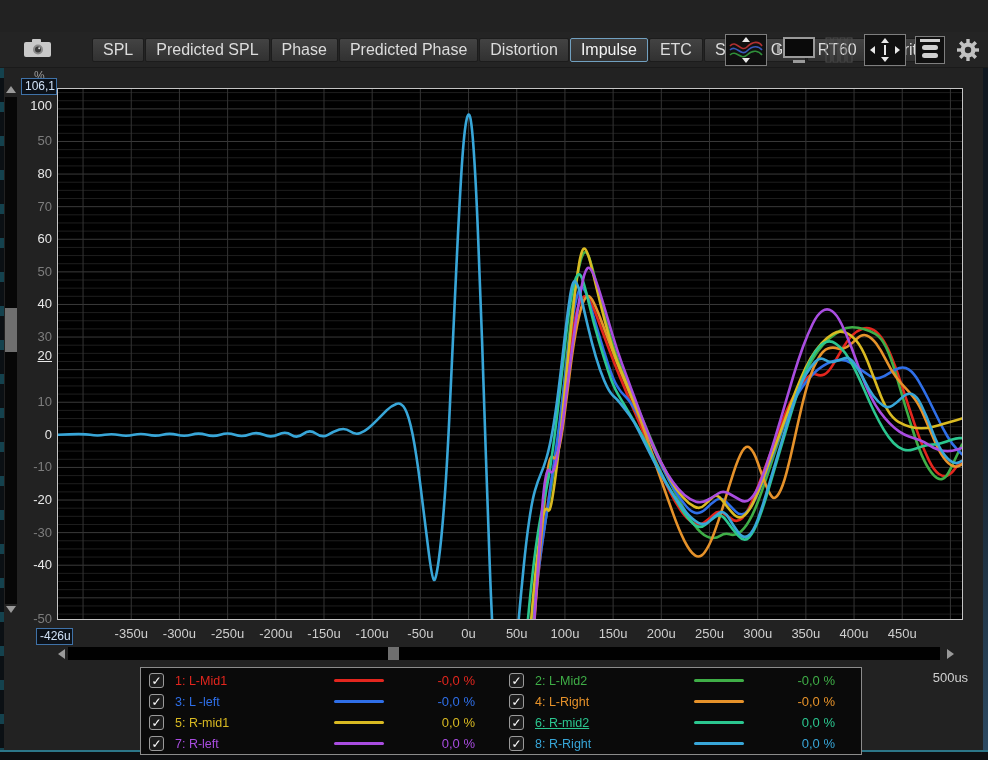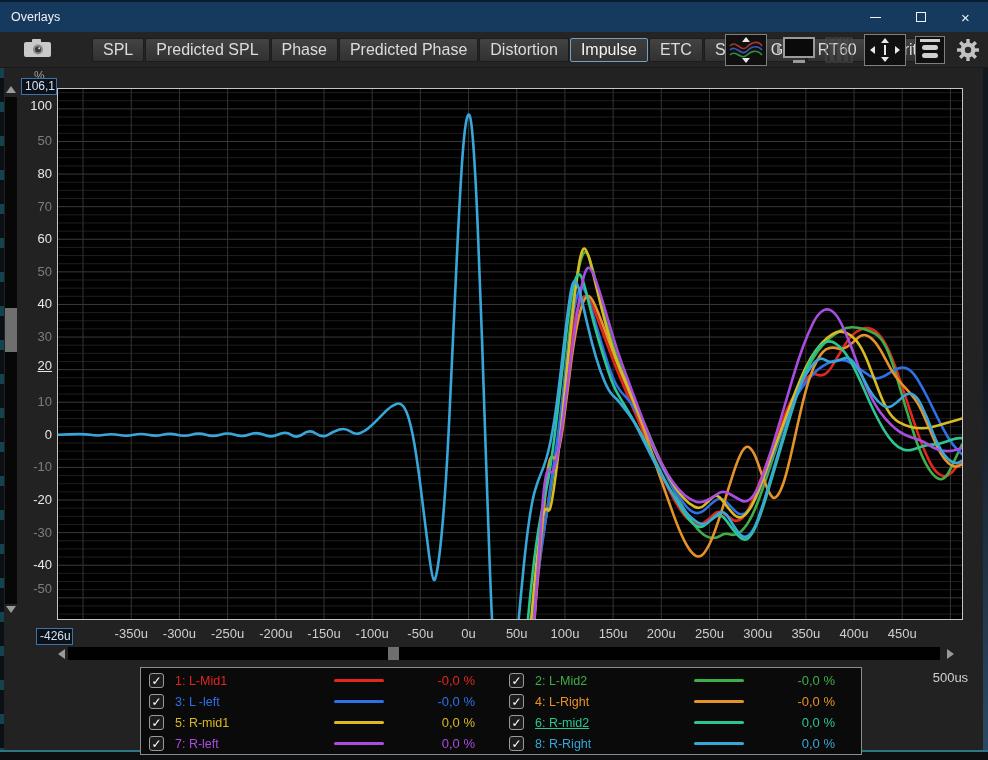--- a/index.html
+++ b/index.html
@@ -66,34 +66,20 @@
   #right-sliver{position:absolute;right:0;top:68px;width:5px;height:692px;background:linear-gradient(180deg,#101820 0 40%,#2d4a63);}
   #bottom-strip{position:absolute;left:0;top:750px;width:988px;height:10px;background:#0e0f11;border-top:2px solid #2c7688;}
   #legend,#hscroll-track{z-index:3;}
   #bottom-strip{z-index:1;}
 </style>
 </head>
 <body>
 
 <div id="win">
 
-  <div id="titlebar">
-    <span id="title-text">Overlays</span>
-    <span id="win-controls" style="display: flex;">
-        <span class="win-btn">
-          <span class="g-min"></span>
-        </span>
-        <span class="win-btn">
-          <span class="g-max"></span>
-        </span>
-        <span class="win-btn">
-          <span class="g-close">×</span>
-        </span>
-      </span>
-  </div>
 
   <div id="toolbar">
     <div id="camera-btn">
       <span>
         <svg width="32" height="24" viewBox="0 0 32 24">
           <rect x="2" y="6" width="27" height="15" rx="2" fill="#c9c9c9"></rect>
           <rect x="10" y="3" width="9" height="5" rx="1" fill="#c9c9c9"></rect>
           <circle cx="16" cy="13.5" r="5" fill="#8a8a8a"></circle>
           <circle cx="16" cy="13.5" r="3" fill="#3a3a3a"></circle>
           <circle cx="17.2" cy="12.3" r="1" fill="#dedede"></circle>
@@ -197,28 +183,28 @@
 
   <div id="ylabels">
       <div class="ytick bright" style="top: 98px;">100</div>
       <div class="ytick dim" style="top: 133.478px;">50</div>
       <div class="ytick bright" style="top: 166.074px;">80</div>
       <div class="ytick dim" style="top: 198.669px;">70</div>
       <div class="ytick bright" style="top: 231.264px;">60</div>
       <div class="ytick dim" style="top: 263.86px;">50</div>
       <div class="ytick bright" style="top: 296.455px;">40</div>
       <div class="ytick dim" style="top: 329.05px;">30</div>
-      <div class="ytick bright" style="top: 358px; text-decoration: underline;">20</div>
+      <div class="ytick bright" style="top: 348px; text-decoration: underline;">20</div>
       <div class="ytick dim" style="top: 394.241px;">10</div>
       <div class="ytick bright" style="top: 426.836px;">0</div>
       <div class="ytick dim" style="top: 459.432px;">-10</div>
       <div class="ytick bright" style="top: 492.027px;">-20</div>
       <div class="ytick dim" style="top: 524.622px;">-30</div>
       <div class="ytick bright" style="top: 557.218px;">-40</div>
-      <div class="ytick dim" style="top: 581px;">-50</div>
+      <div class="ytick dim" style="top: 611px;">-50</div>
     </div>
 
   <div id="plot">
     <svg id="chart-svg" width="904" height="530" viewBox="0 0 904 530">
         <line x1="0" y1="525.1107011070111" x2="904" y2="525.1107011070111" stroke="#1e1e1e" stroke-width="1"></line>
         <line x1="0" y1="516.9618696186963" x2="904" y2="516.9618696186963" stroke="#1e1e1e" stroke-width="1"></line>
         <line x1="0" y1="500.66420664206646" x2="904" y2="500.66420664206646" stroke="#1e1e1e" stroke-width="1"></line>
         <line x1="0" y1="492.51537515375156" x2="904" y2="492.51537515375156" stroke="#1e1e1e" stroke-width="1"></line>
         <line x1="0" y1="484.36654366543667" x2="904" y2="484.36654366543667" stroke="#1e1e1e" stroke-width="1"></line>
         <line x1="0" y1="468.0688806888069" x2="904" y2="468.0688806888069" stroke="#1e1e1e" stroke-width="1"></line>

